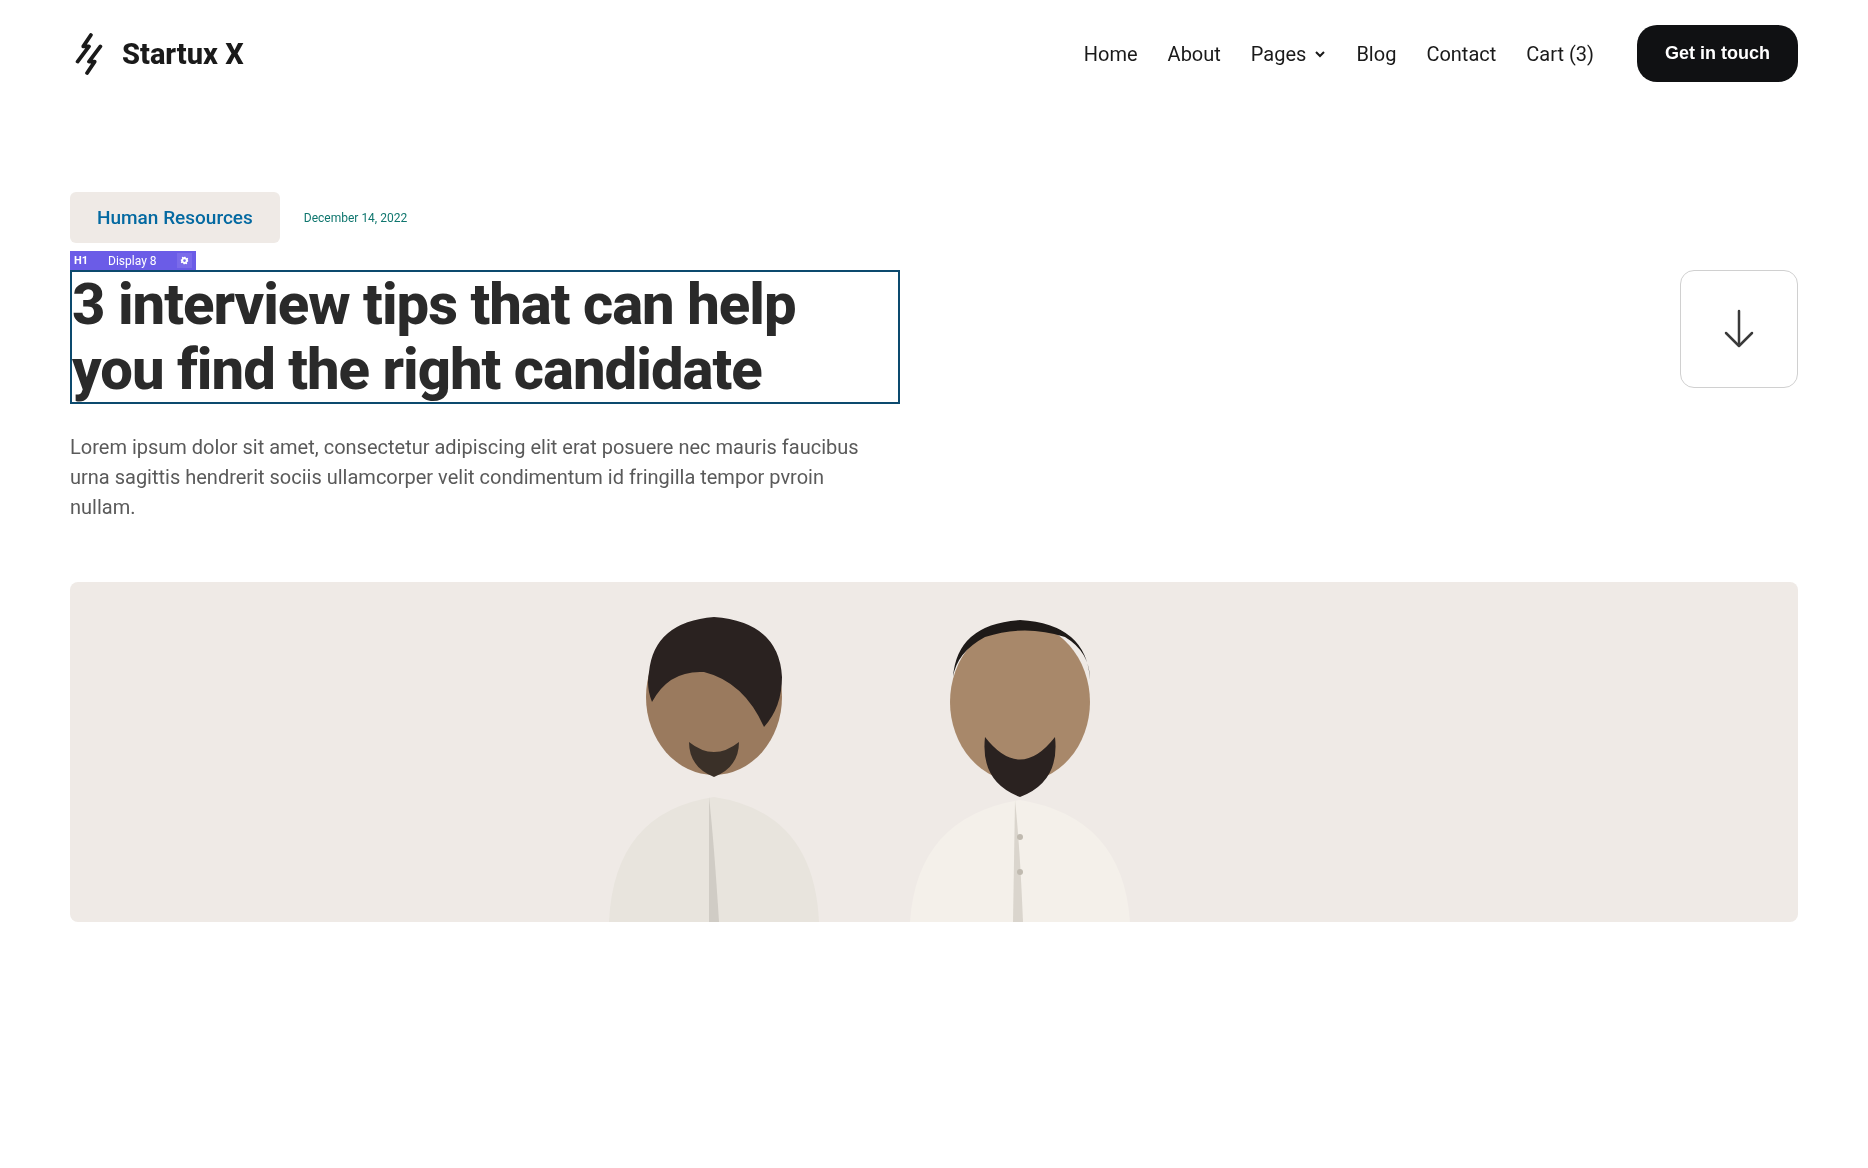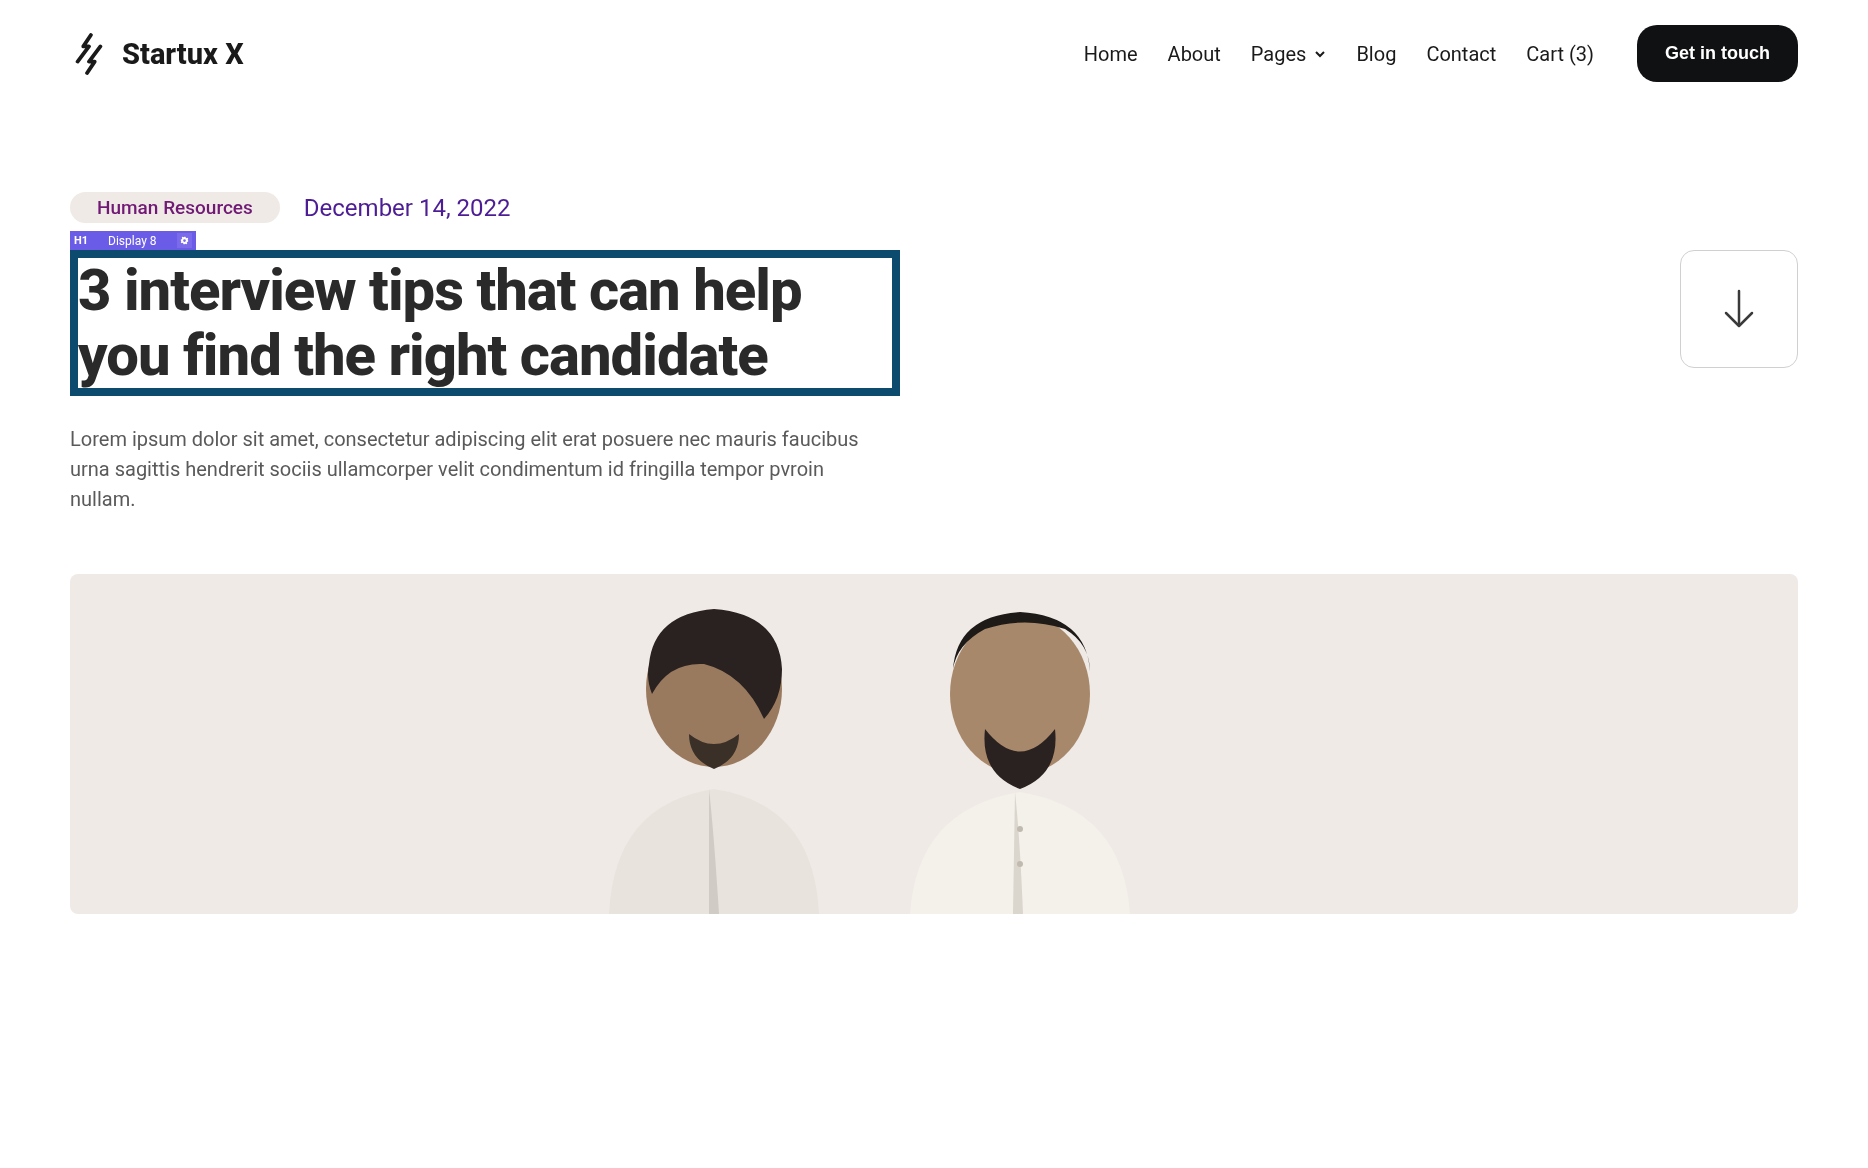--- a/index.html
+++ b/index.html
@@ -69,29 +69,29 @@
       padding: 85px 70px 0 70px;
     }
     .meta-row {
       display: flex;
       align-items: center;
       gap: 24px;
       margin-bottom: 0;
     }
     .category-badge {
       background: #efeae6;
-      color: #701a75;
-      padding: 4px 27px;
-      border-radius: 16px;
+      color: #0369a1;
+      padding: 14px 27px;
+      border-radius: 6px;
       font-size: 19px;
       font-weight: 500;
     }
     .date-text {
-      font-size: 24px;
-      color: #4c1d95;
+      font-size: 12px;
+      color: #0f766e;
     }
     .element-label {
       display: inline-flex;
       align-items: center;
       background: #6b5ce7;
       color: #ffffff;
       font-size: 12px;
       padding: 2px 4px;
       margin-top: 8px;
       gap: 20px;
@@ -114,21 +114,21 @@
       display: flex;
       align-items: flex-start;
       justify-content: space-between;
       gap: 40px;
     }
     .hero-text {
       flex: 1;
       max-width: 830px;
     }
     .headline-wrapper {
-      border: 8px solid #0c4a6e;
+      border: 2px solid #0c4a6e;
       padding: 0;
       position: relative;
     }
     .headline {
       font-size: 58px;
       font-weight: 800;
       line-height: 1.12;
       color: #2a2a2a;
       letter-spacing: -1px;
     }

